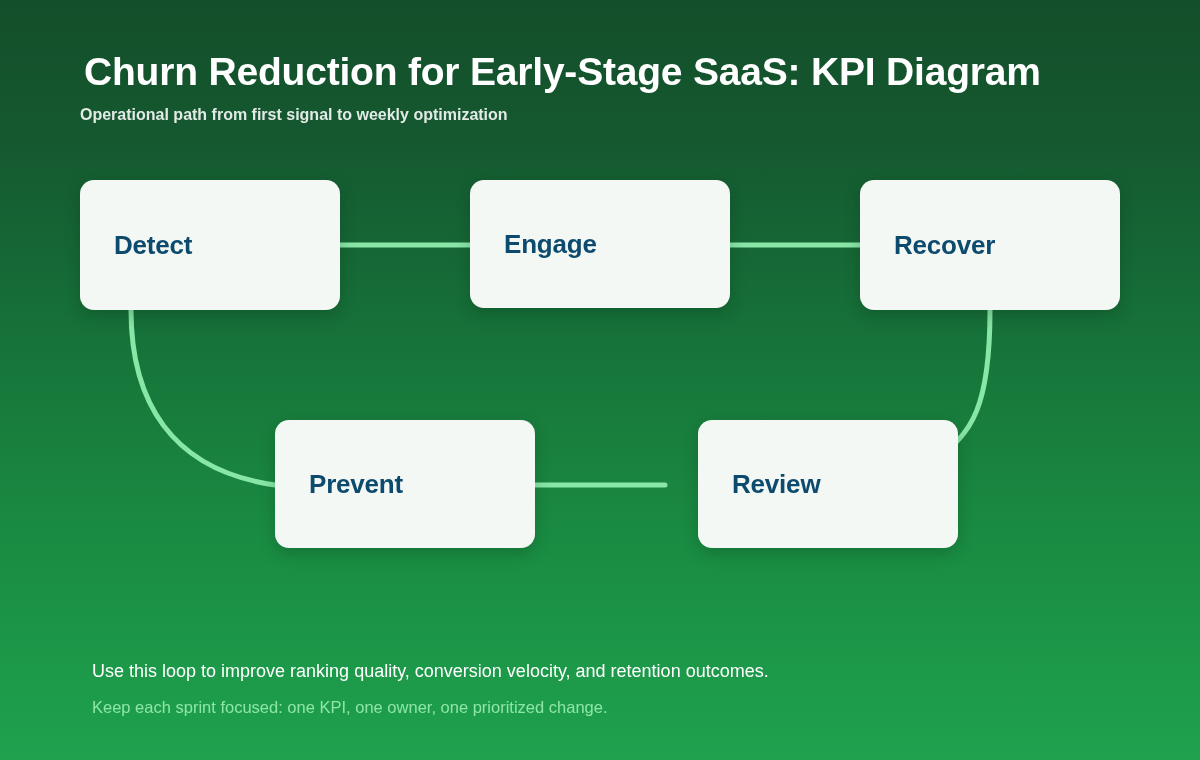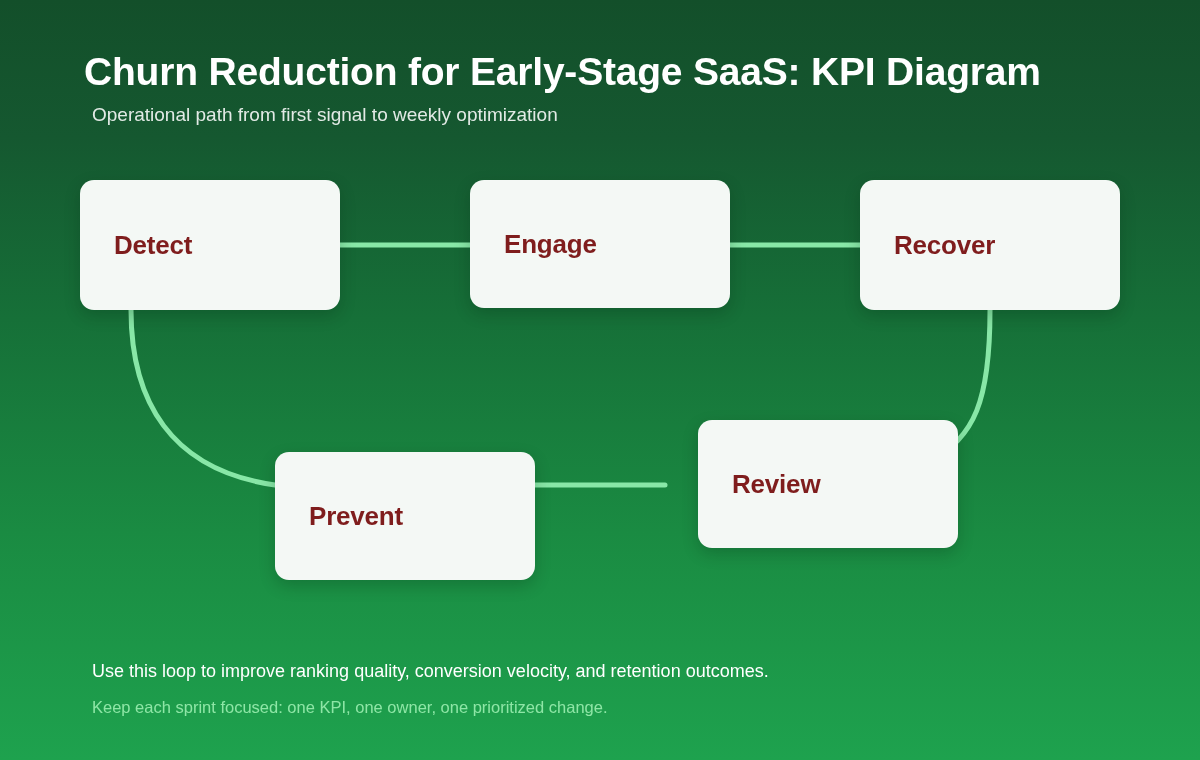--- a/index.html
+++ b/index.html
@@ -36,25 +36,26 @@
   .title {
     margin: 4px;
     font-size: 39px;
     line-height: 48px;
     font-weight: bold;
     color: #ffffff;
     letter-spacing: -0.2px;
     white-space: nowrap;
   }
   .subtitle {
-    margin: 8px 0 0 12px;
-    font-size: 19px;
+    margin: 8px 0 0 0;
+    font-size: 16px;
     line-height: 22px;
     color: rgba(255,255,255,0.88);
     white-space: nowrap;
+    font-weight: bold;
   }
 
   
   .diagram {
     position: absolute;
     left: 0;
     top: 0;
     width: 1200px;
     height: 760px;
   }
@@ -71,30 +72,30 @@
     background: #f4f8f5;
     border-radius: 14px;
     box-shadow: 0 6px 16px rgba(4, 30, 14, 0.22);
     display: flex;
     align-items: center;
     box-sizing: border-box;
   }
   .node-label {
     font-size: 26px;
     font-weight: bold;
-    color: #7f1d1d;
+    color: #0c4a6e;
     padding-left: 34px;
     letter-spacing: -0.2px;
     white-space: nowrap;
   }
 
   .node-detect  { left: 80px;  top: 180px; width: 260px; height: 130px; }
   .node-engage  { left: 470px; top: 180px; width: 260px; height: 128px; }
   .node-recover { left: 860px; top: 180px; width: 260px; height: 130px; }
-  .node-prevent { left: 275px; top: 420px; width: 260px; height: 128px; margin-top: 32px; }
+  .node-prevent { left: 275px; top: 420px; width: 260px; height: 128px; }
   .node-review  { left: 665px; top: 420px; width: 260px; height: 128px; margin-left: 33px; }
 
   
   .footer {
     position: absolute;
     left: 80px;
     top: 646px;
     width: 1040px;
   }
   .footer-primary {

